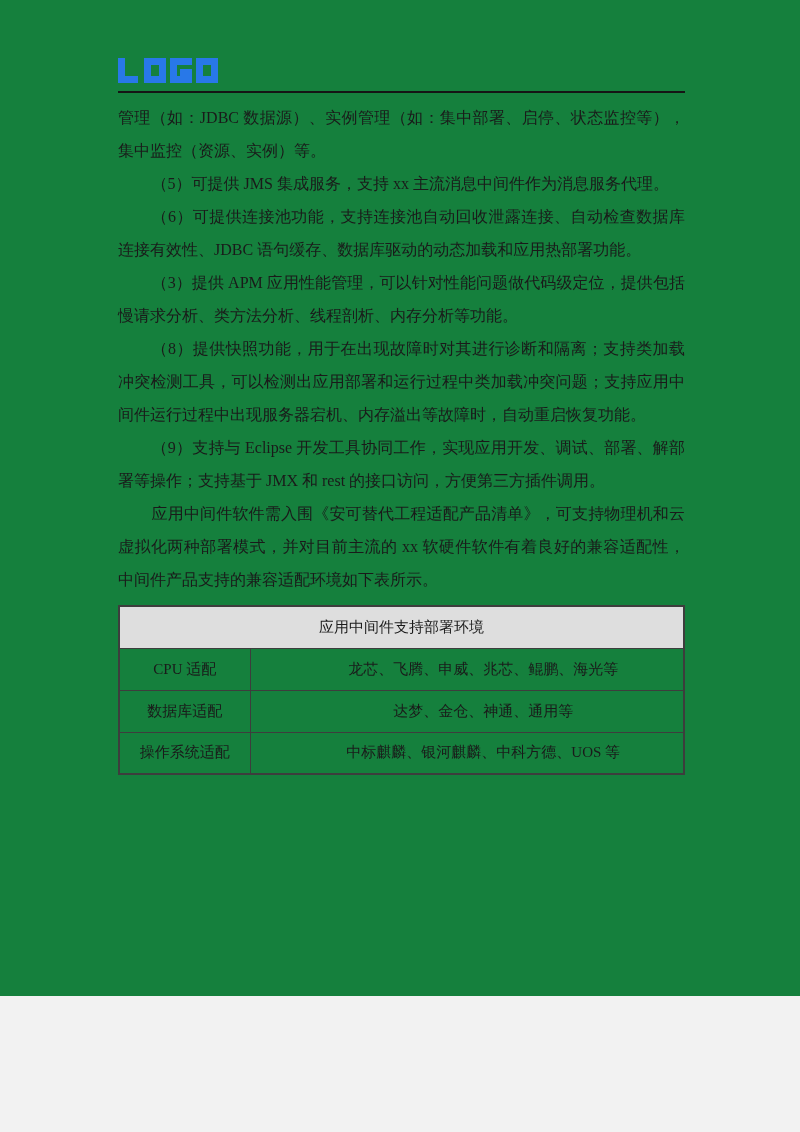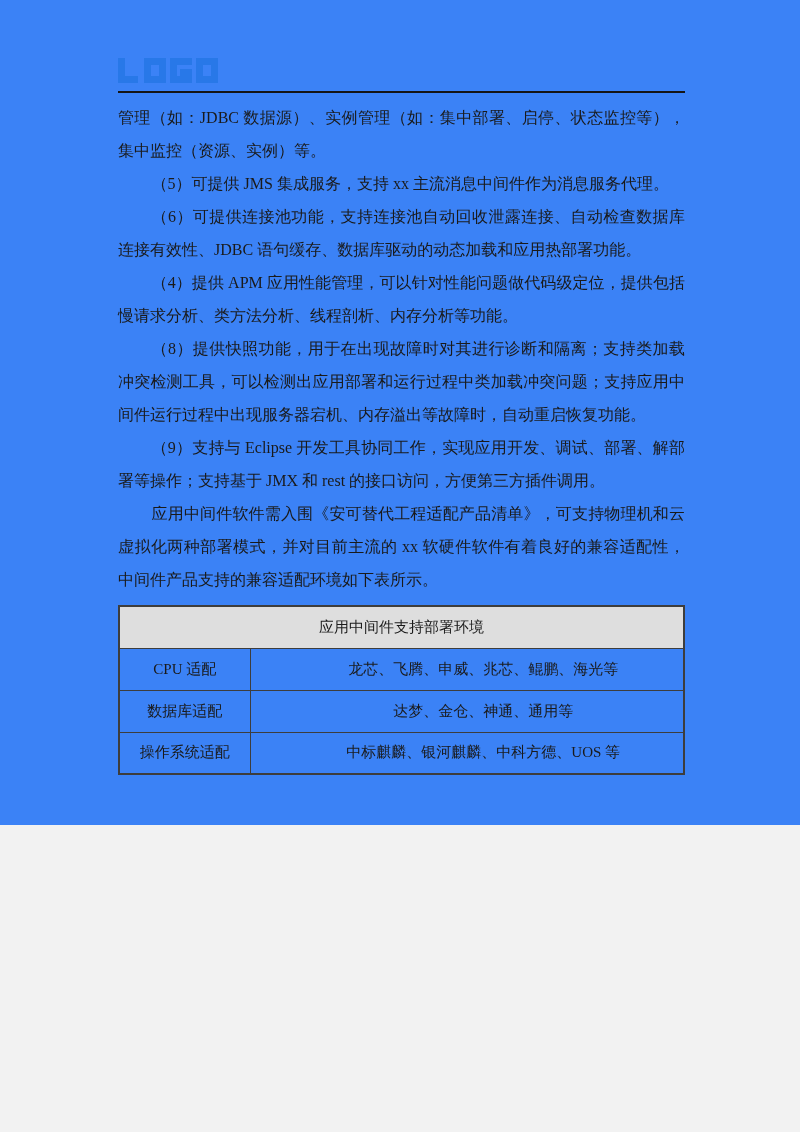--- a/index.html
+++ b/index.html
@@ -1,21 +1,21 @@
 <!DOCTYPE html>
 <html><head>
 <meta charset="utf-8">
 <style>
   * { margin:0; padding:0; box-sizing:border-box; }
   html,body { background:#f2f2f2; }
   .page {
     position:relative;
-    width:800px; height:825px;
+    width:800px; height:996px;
     margin:0 auto;
-    background:#3b82f6;
+    background:#15803d;
     font-family:"Liberation Serif","DejaVu Serif",serif;
     color:#1a1a1a;
     overflow:hidden;
   }
   .header {
     position:absolute;
     top:57px; left:118px; right:115px;
     padding-bottom:7px;
     border-bottom:2px solid #151515;
   }
@@ -85,21 +85,21 @@
 
         <path fill-rule="evenodd" d="M156 0 h44 v50 h-44 Z M170 14 h16 v22 h-16 Z"></path>
       </g>
     </svg>
   </div>
 
   <div class="content">
     <p>管理（如：JDBC 数据源）、实例管理（如：集中部署、启停、状态监控等），集中监控（资源、实例）等。</p>
     <p class="indent">（5）可提供 JMS 集成服务，支持 xx 主流消息中间件作为消息服务代理。</p>
     <p class="indent">（6）可提供连接池功能，支持连接池自动回收泄露连接、自动检查数据库连接有效性、JDBC 语句缓存、数据库驱动的动态加载和应用热部署功能。</p>
-    <p class="indent">（4）提供 APM 应用性能管理，可以针对性能问题做代码级定位，提供包括慢请求分析、类方法分析、线程剖析、内存分析等功能。</p>
+    <p class="indent">（3）提供 APM 应用性能管理，可以针对性能问题做代码级定位，提供包括慢请求分析、类方法分析、线程剖析、内存分析等功能。</p>
     <p class="indent">（8）提供快照功能，用于在出现故障时对其进行诊断和隔离；支持类加载冲突检测工具，可以检测出应用部署和运行过程中类加载冲突问题；支持应用中间件运行过程中出现服务器宕机、内存溢出等故障时，自动重启恢复功能。</p>
     <p class="indent">（9）支持与 Eclipse 开发工具协同工作，实现应用开发、调试、部署、解部署等操作；支持基于 JMX 和 rest 的接口访问，方便第三方插件调用。</p>
     <p class="indent">应用中间件软件需入围《安可替代工程适配产品清单》，可支持物理机和云虚拟化两种部署模式，并对目前主流的 xx 软硬件软件有着良好的兼容适配性，中间件产品支持的兼容适配环境如下表所示。</p>
 
     <table class="env-table">
       <tbody>
         <tr>
           <td class="caption-cell" colspan="2">应用中间件支持部署环境</td>
         </tr>
         <tr>

